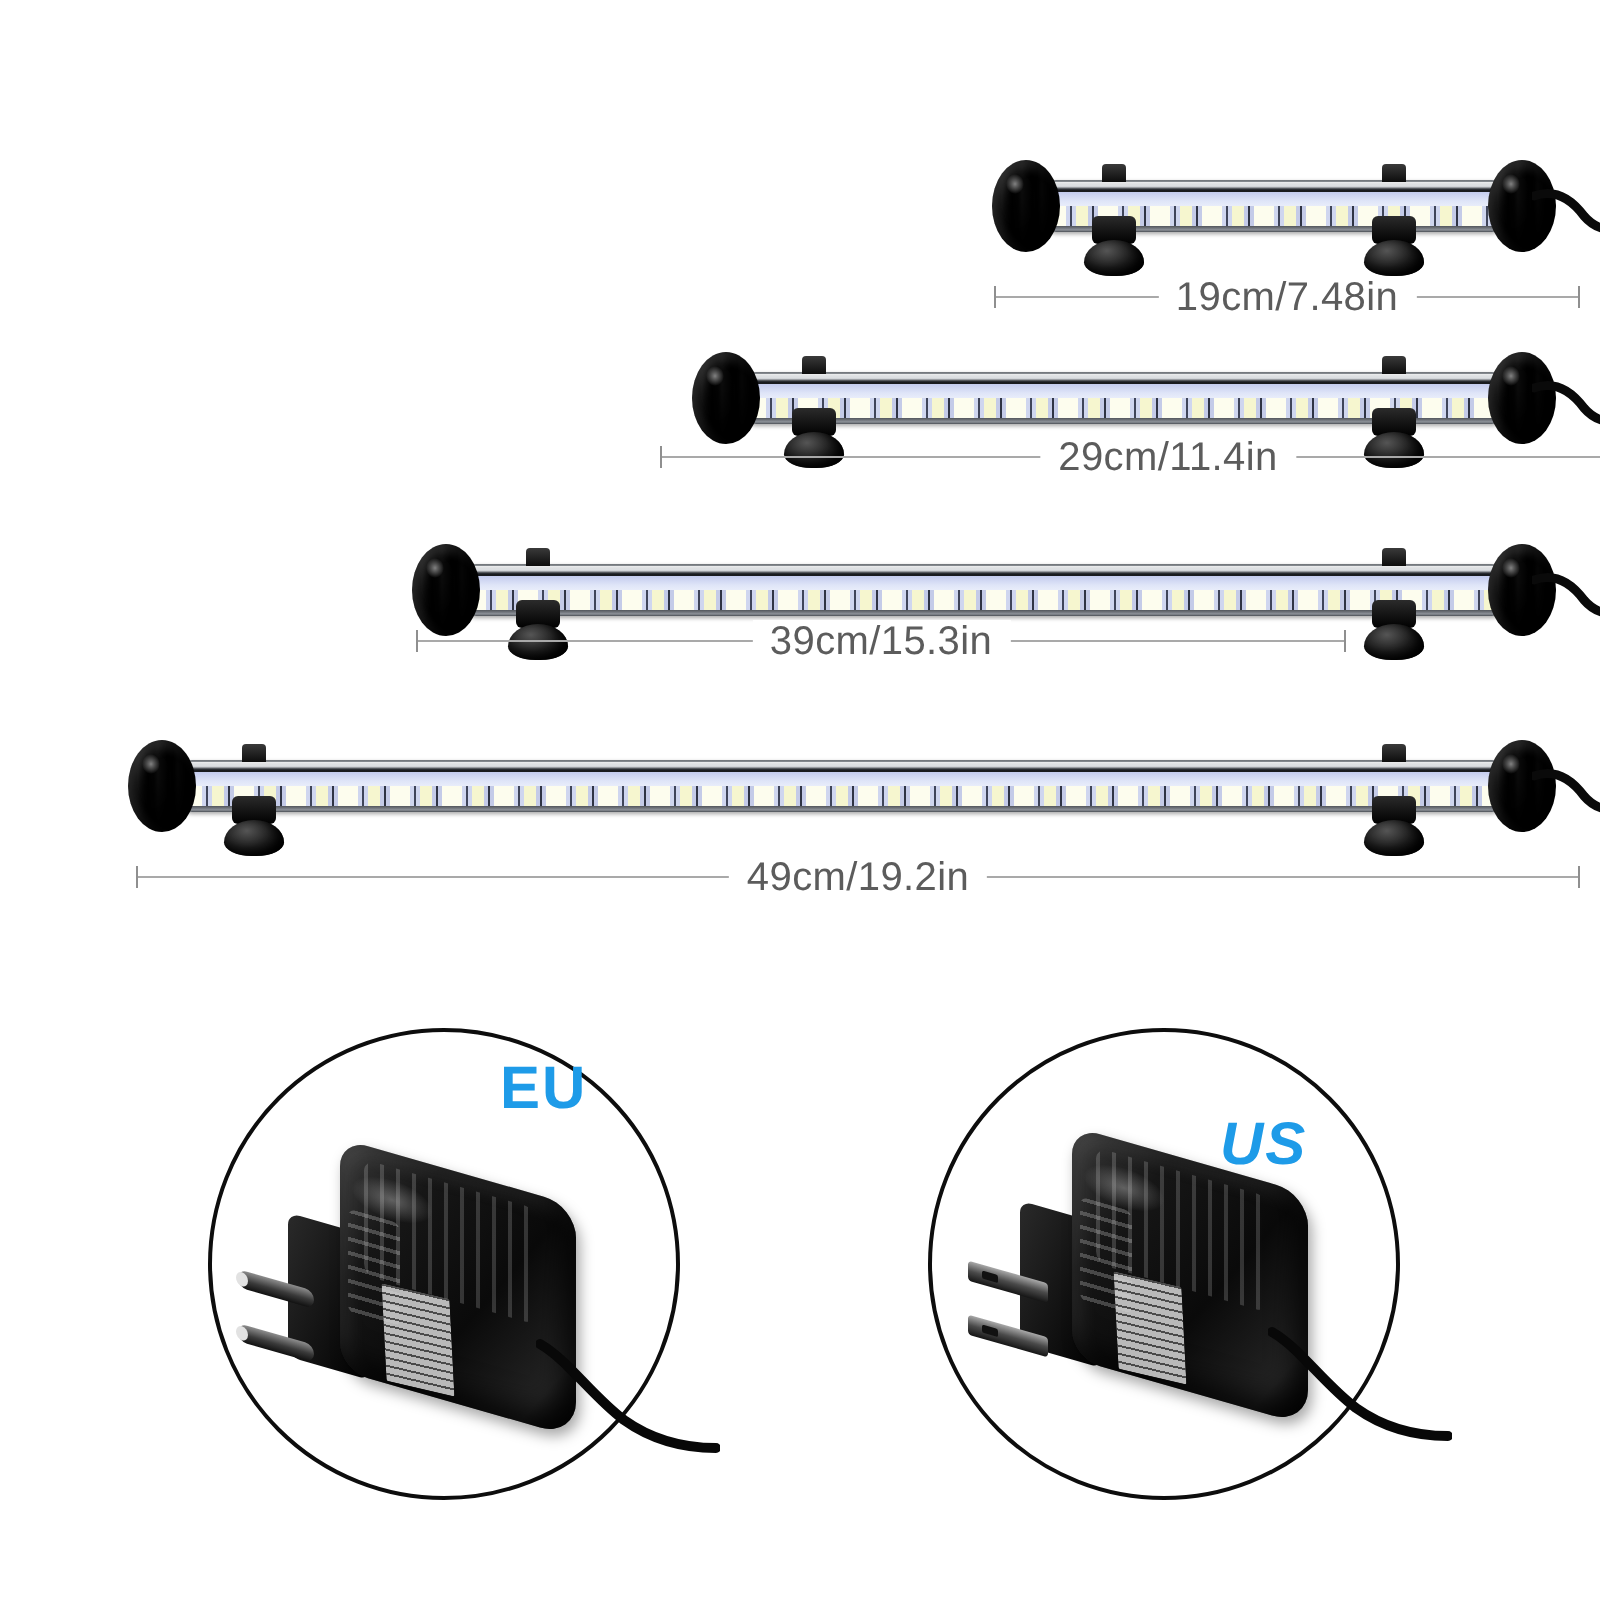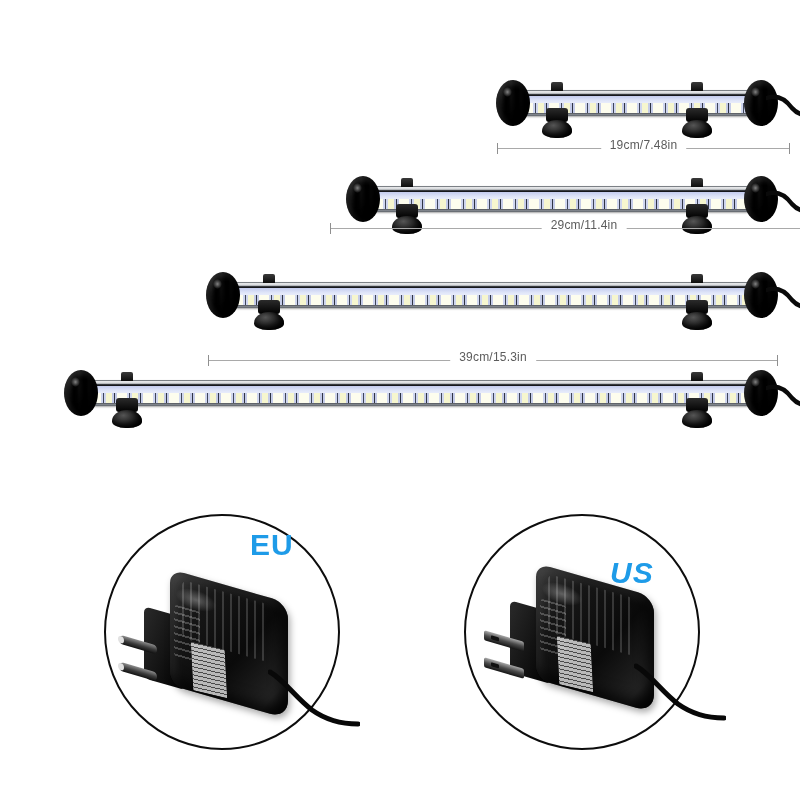--- a/index.html
+++ b/index.html
@@ -116,21 +116,21 @@
     position:absolute;left:0;right:0;top:8px;height:1px;background:#a9a9a9;
   }
   .dim .tick{
     position:absolute;top:3px;width:1px;height:11px;background:#8f8f8f;
   }
   .dim .tick.l{left:0;}
   .dim .tick.r{right:0;}
   .dim .label{
     position:absolute;left:50%;top:-2px;transform:translateX(-50%);
     background:#fff;padding:0 9px;
-    font-size:12px;color:#5c5c5c;letter-spacing:.2px;white-space:nowrap;
+    font-size:20px;color:#5c5c5c;letter-spacing:.2px;white-space:nowrap;
     font-family:"Liberation Sans","DejaVu Sans",sans-serif;
   }
 
   
   .circle{
     position:absolute;border:2px solid #0d0d0d;border-radius:50%;
     background:#fff;
   }
   .region-label{
     position:absolute;font-size:30px;font-weight:bold;color:#1e9be8;
@@ -306,21 +306,21 @@
     <div class="mount" style="left:476px;">
       <div class="clip-top"></div>
         <div class="stem"></div>
         <div class="collar"></div>
         <div class="cup"></div>
     </div>
     <svg class="cable" viewBox="0 0 46 34">
       <path d="M1 14 C12 10, 20 16, 26 24 C32 31, 40 32, 45 30"></path>
     </svg>
   </div>
-  <div class="dim" style="left:208px;top:352px;width:570px;">
+  <div class="dim" style="left:208px;top:312px;width:465px;">
     <div class="rule"></div>
       <div class="tick l"></div>
       <div class="tick r"></div>
     <div class="label">39cm/15.3in</div>
   </div>
 
   <div class="bar" style="left:64px;top:362px;width:714px;">
     <div class="tube">
       <div class="pcb">
         <div class="leds"></div>
@@ -341,20 +341,26 @@
     </div>
     <div class="mount" style="left:618px;">
       <div class="clip-top"></div>
         <div class="stem"></div>
         <div class="collar"></div>
         <div class="cup"></div>
     </div>
     <svg class="cable" viewBox="0 0 46 34">
       <path d="M1 14 C12 10, 20 16, 26 24 C32 31, 40 32, 45 30"></path>
     </svg>
+  </div>
+  <div class="dim" style="left:68px;top:430px;width:722px;">
+    <div class="rule"></div>
+      <div class="tick l"></div>
+      <div class="tick r"></div>
+    <div class="label">49cm/19.2in</div>
   </div>
 
   <div class="circle" style="left:104px;top:514px;width:232px;height:232px;"></div>
   <div class="region-label" style="left:250px;top:528px;">EU</div>
 
   <div class="adapter" style="left:118px;top:568px;">
     <div class="plug-face"></div>
     <div class="pin-round" style="left:1px;top:72px;"></div>
     <div class="pin-round" style="left:1px;top:99px;"></div>
     <div class="adp-body"></div>

